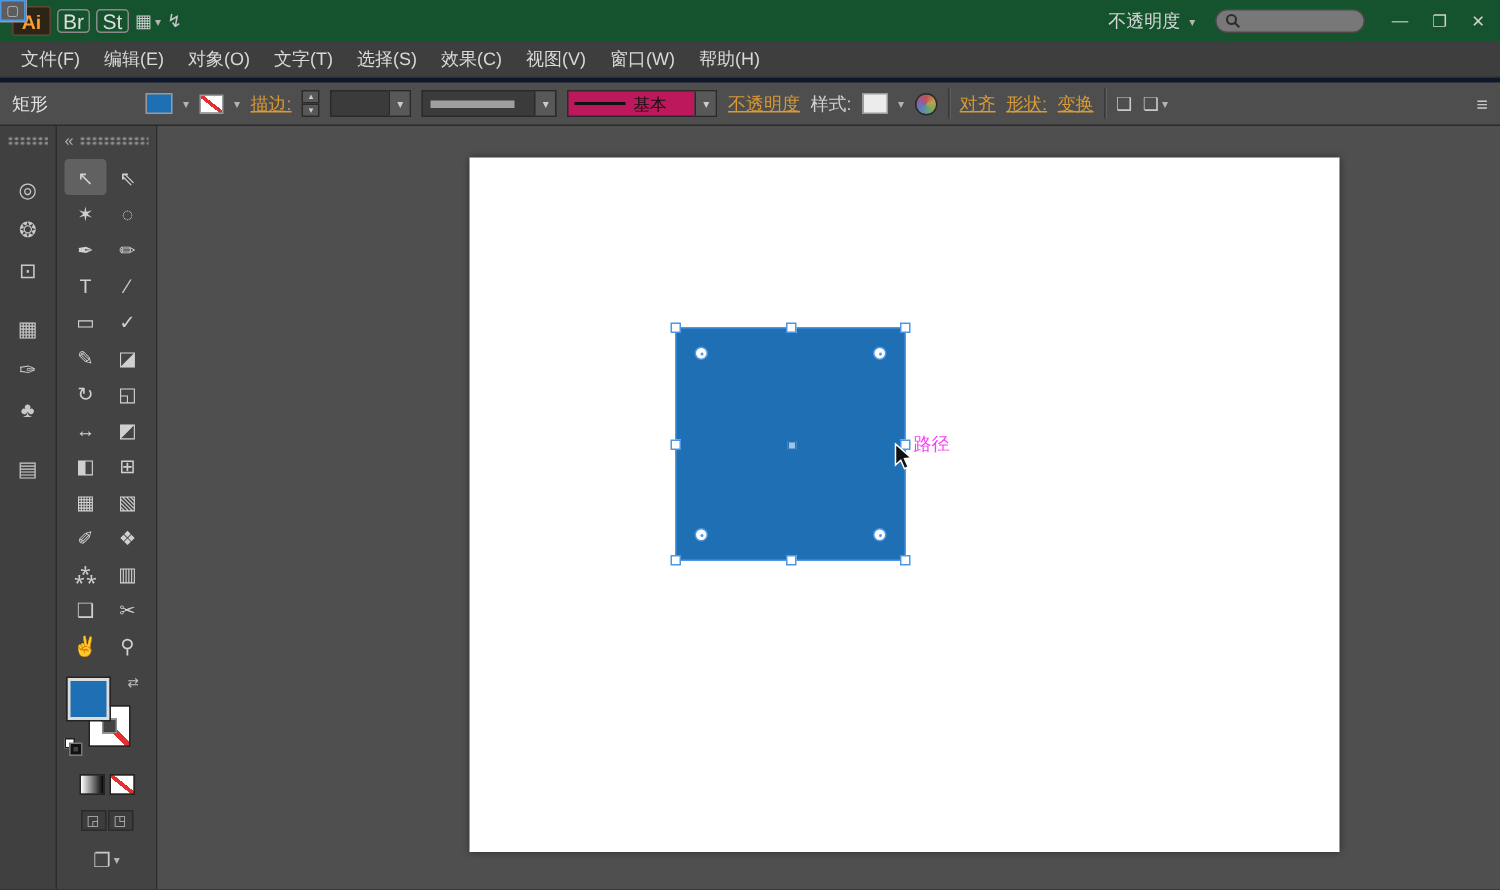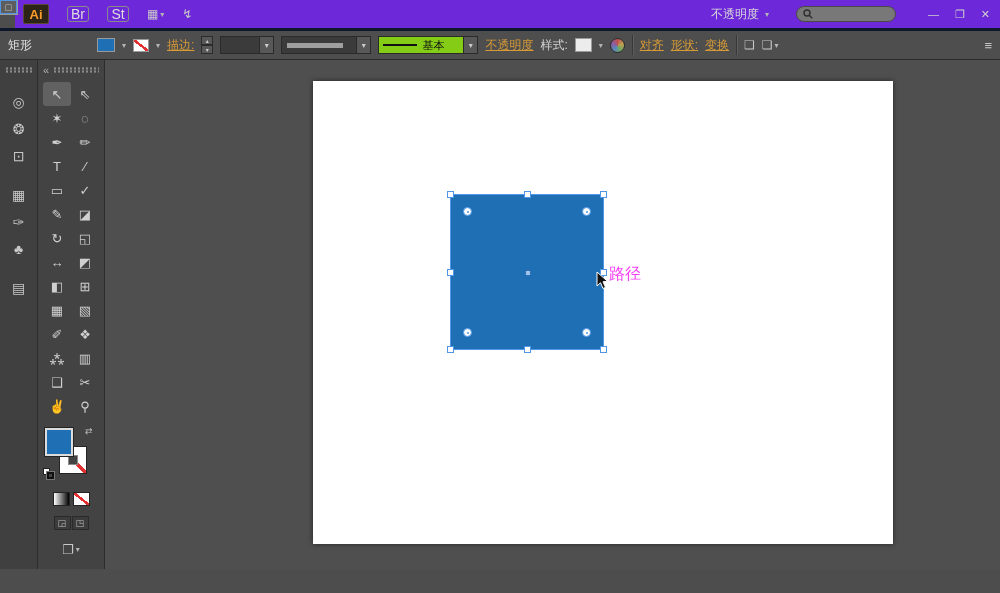--- a/index.html
+++ b/index.html
@@ -5,21 +5,21 @@
   * { margin:0; padding:0; box-sizing:border-box; }
   html,body { background:#222; }
   .app {
     position:relative; width:1000px; height:593px; overflow:hidden;
     background:#4d4d4d; color:#d4d4d4;
     font-family:"Liberation Sans", sans-serif; font-size:12px;
     user-select:none;
   }
 
   
-  .titlebar { height:28px; background:#6d28d9; display:flex; align-items:center; gap:18px; padding:0 8px;margin-left:15px; }
+  .titlebar { height:28px; background:#14532d; display:flex; align-items:center; gap:4px; padding:0 8px; }
   .logo { width:26px; height:20px; background:#2d2418; color:#ff9c2a; font-weight:bold; font-size:13px;
           display:flex; align-items:center; justify-content:center; border:1px solid #5a4a33; border-radius:2px; }
   .tb-btn { height:16px; min-width:22px; border:1px solid #8a8a8a; border-radius:3px; font-size:14px; color:#ddd;
             background:transparent; display:flex; align-items:center; justify-content:center; padding:0 3px; }
   .tb-icongrp { display:flex; align-items:center; gap:2px; color:#c9c9c9; font-size:12px; }
   .dd { font-size:8px; color:#b5b5b5; }
   .ws-btn { margin-left:auto; display:flex; align-items:center; gap:6px; color:#d8d8d8; font-size:12px;
             padding:2px 8px; border:1px solid transparent; }
   .search { width:100px; height:16px; background:#787878; border:1px solid #4a4a4a; border-radius:8px;
             display:flex; align-items:center; gap:4px; padding:0 6px; margin-right:14px; }
@@ -41,21 +41,21 @@
   .sw-fill { width:18px; height:14px; background:#1f6fb5; }
   .sw-stroke { width:16px; height:13px; background:linear-gradient(to top right,#fff 43%,#e03030 43%,#e03030 57%,#fff 57%); }
   .sw-style { width:17px; height:14px; background:#ececec; }
   .stepper { display:flex; flex-direction:column; width:12px; height:18px; }
   .stepper .st-b { flex:1; background:#585858; border:1px solid #2b2b2b; color:#ccc; font-size:6px; line-height:6px;
                    display:flex; align-items:center; justify-content:center; padding:0; }
   .combo { height:18px; background:#3b3b3b; border:1px solid #2a2a2a; display:flex; align-items:center; }
   .combo .val { flex:1; padding:0 4px; font-size:11px; color:#ddd; }
   .combo .arrow-btn { width:14px; height:100%; background:#585858; border-left:1px solid #2a2a2a;
                       display:flex; align-items:center; justify-content:center; font-size:8px; color:#ccc; }
-  .combo.light { background:#84cc16;justify-content:flex-end; }
+  .combo.light { background:#be185d;justify-content:flex-end; }
   .combo.light .val { color:#111; display:flex; align-items:center; gap:5px; }
   .profile-line { width:56px; height:5px; background:#9f9f9f; margin:0 5px; }
   .brush-line { width:34px; height:2px; background:#111; }
   .recolor { width:15px; height:15px; border-radius:50%; border:1px solid #2a2a2a;
              background:conic-gradient(#c05050,#c0a050,#70a860,#5888b8,#8860a8,#c05050); }
   .vsep { width:1px; height:20px; background:#383838; box-shadow:1px 0 0 #5e5e5e; }
   .icon-btn { background:transparent; border:none; color:#c8c8c8; font-size:12px; display:flex; align-items:center; gap:2px; }
   .panel-menu { margin-left:auto; color:#c8c8c8; font-size:13px; }
 
   
@@ -115,21 +115,21 @@
   .shape { position:absolute; left:137px; top:113px; width:154px; height:156px; background:#1f6fb5; }
   .sel { position:absolute; inset:0; border:1px solid #4f97e5; pointer-events:none; }
   .hnd { position:absolute; width:7px; height:7px; background:#fff; border:1px solid #4f97e5; }
   .h-nw{left:-4px;top:-4px} .h-n{left:73px;top:-4px} .h-ne{right:-4px;top:-4px}
   .h-w{left:-4px;top:74px} .h-e{right:-4px;top:74px}
   .h-sw{left:-4px;bottom:-4px} .h-s{left:73px;bottom:-4px} .h-se{right:-4px;bottom:-4px}
   .cw { position:absolute; width:9px; height:9px; border-radius:50%; background:#fdfdfd; border:1px solid #4f97e5; }
   .cw::after { content:""; position:absolute; left:2.5px; top:2.5px; width:2px; height:2px; border-radius:50%; background:#4f97e5; }
   .cw-1{left:12px;top:12px} .cw-2{right:12px;top:12px} .cw-3{left:12px;bottom:12px} .cw-4{right:12px;bottom:12px}
   .ctr { position:absolute; left:74px; top:75px; width:6px; height:6px; background:#9cc4ef; border:1px solid #2f6fb5; }
-  .path-label { position:absolute; left:296px; top:183px; color:#f640f6; font-size:16px; white-space:nowrap; }
+  .path-label { position:absolute; left:296px; top:183px; color:#f640f6; font-size:12px; white-space:nowrap; }
   .cursor { position:absolute; left:283px; top:190px; }
 </style>
 </head>
 <body>
 
 <div class="app">
 
   <div class="titlebar">
     <div class="logo">Ai</div>
     <button class="tb-btn">Br</button>
@@ -152,20 +152,40 @@
       </svg>
       <input value="" style="">
     </div>
     <div class="winctl">
       <span>—</span>
       <span>❐</span>
       <span>✕</span>
     </div>
   </div>
 
+  <nav class="menubar">
+
+      <div class="menu-item">文件(F)</div>
+
+      <div class="menu-item">编辑(E)</div>
+
+      <div class="menu-item">对象(O)</div>
+
+      <div class="menu-item">文字(T)</div>
+
+      <div class="menu-item">选择(S)</div>
+
+      <div class="menu-item">效果(C)</div>
+
+      <div class="menu-item">视图(V)</div>
+
+      <div class="menu-item">窗口(W)</div>
+
+      <div class="menu-item">帮助(H)</div>
+    </nav>
 
   <div class="controlbar">
     <span class="ctx-label">矩形</span>
 
     <span class="sw sw-fill"></span>
     <span class="dd">▾</span>
     <span class="sw sw-stroke"></span>
     <span class="dd">▾</span>
 
     <a class="link">描边:</a>

